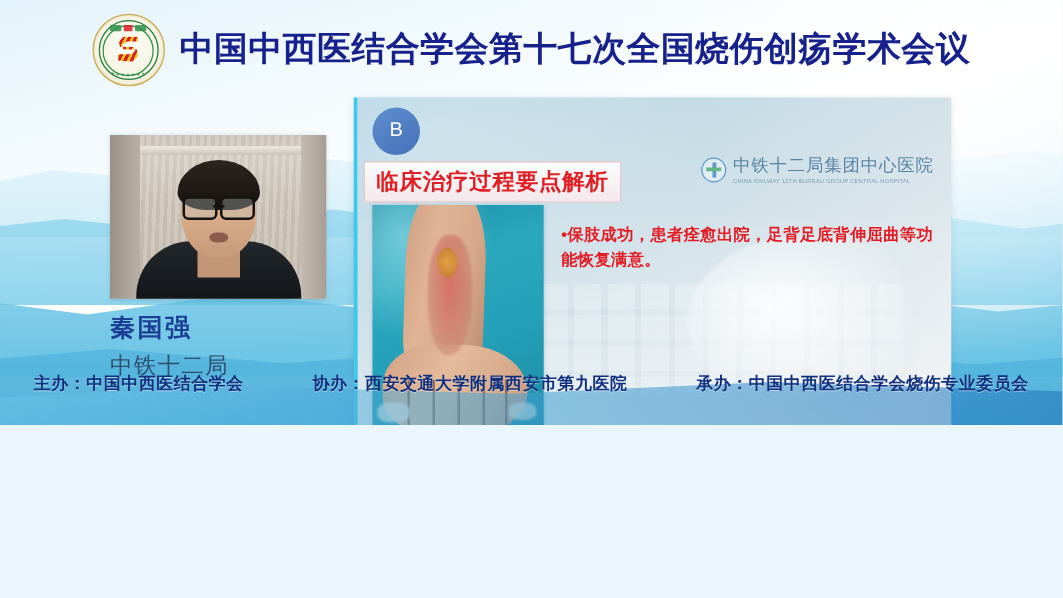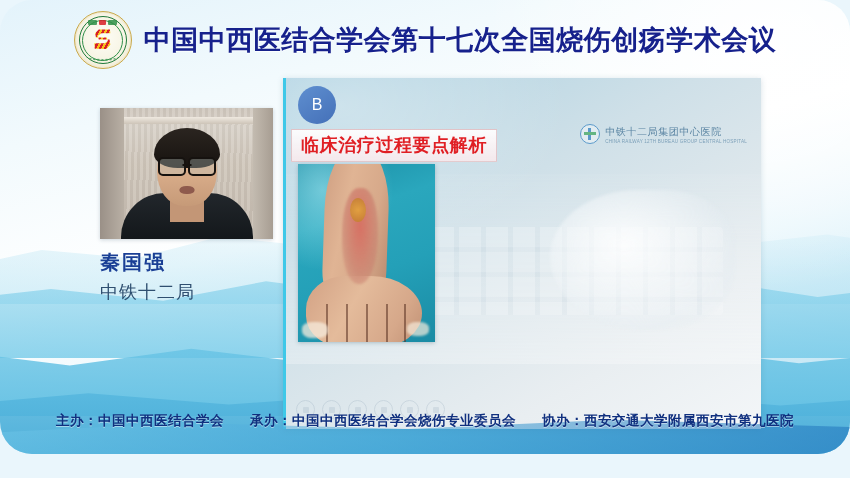--- a/index.html
+++ b/index.html
@@ -1,21 +1,21 @@
 <!DOCTYPE html>
 <html><head>
 <meta charset="utf-8">
 <style>
   html,body{margin:0;padding:0;}
   body{
     width:850px;height:478px;overflow:hidden;
     font-family:"Liberation Sans","DejaVu Sans",sans-serif;
     background:#eaf6fc;
   }
-  #stage{position:relative;width:850px;height:454px;overflow:hidden;border-radius:32px;}
+  #stage{position:relative;width:850px;height:340px;overflow:hidden;}
 
   
   .bg-base{position:absolute;inset:0;
     background:linear-gradient(165deg,#e3f3fb 0%,#f2fafd 22%,#ffffff 46%,#eaf7fc 64%,#cdeaf6 82%,#b9e3f3 100%);}
   .wave{position:absolute;left:-5%;width:110%;}
   .w1{bottom:150px;height:120px;
       background:linear-gradient(180deg,rgba(198,233,246,0) 0%,rgba(176,225,242,.55) 100%);
       clip-path:polygon(0% 70%,9% 55%,19% 62%,28% 44%,38% 52%,50% 35%,61% 48%,72% 38%,84% 50%,93% 42%,100% 50%,100% 100%,0% 100%);}
   .w2{bottom:96px;height:130px;
       background:linear-gradient(180deg,rgba(142,212,236,.45) 0%,rgba(108,199,231,.75) 100%);
@@ -46,21 +46,21 @@
   .logo .topmark i.mid{background:#d81f26;width:7px;}
   .logo .botarc{position:absolute;left:50%;bottom:7px;transform:translateX(-50%);
         width:34px;height:8px;border-bottom:2px dotted #2e8f48;opacity:.7;border-radius:50%;}
   .htext{display:flex;flex-direction:column;align-items:flex-start;}
   .h-cn{font-family:"DejaVu Serif","Liberation Serif",serif;font-weight:bold;
         font-size:27px;letter-spacing:.5px;color:#16218c;line-height:1.12;white-space:nowrap;
         text-shadow:0 1px 0 rgba(255,255,255,.8);}
   .h-en{font-size:10.5px;font-weight:bold;color:#16218c;letter-spacing:0;white-space:nowrap;margin-top:4px;}
 
   
-  .speaker{position:absolute;left:88px;top:108px;width:173px;margin-left:12px;}
+  .speaker{position:absolute;left:88px;top:108px;width:173px;}
   .cam{width:173px;height:131px;position:relative;overflow:hidden;background:#b9aea4;
        box-shadow:0 1px 4px rgba(40,70,90,.22);}
   .cam .wall{position:absolute;inset:0;
        background:linear-gradient(180deg,#cfc7bd 0%,#d8d1c8 14%,#cfc6ba 42%,#c6bcb0 100%);}
   .cam .wall:after{content:"";position:absolute;inset:0;
        background:repeating-linear-gradient(92deg,rgba(255,255,255,.10) 0 3px,rgba(0,0,0,.035) 3px 6px);}
   .cam .molding{position:absolute;left:0;right:0;top:9px;height:7px;background:linear-gradient(180deg,#efe9e0,#cdc4b8);}
   .cam .doorL{position:absolute;left:0;top:0;bottom:0;width:24px;background:linear-gradient(90deg,#9a9087,#b9b0a5);}
   .cam .doorR{position:absolute;right:0;top:0;bottom:0;width:20px;background:linear-gradient(270deg,#a79d92,#c3bbb0);}
   .cam .head{position:absolute;left:50%;top:26px;transform:translateX(-50%);
@@ -140,31 +140,31 @@
     font-size:13px;font-weight:bold;line-height:1.55;letter-spacing:.3px;}
   .caption{position:absolute;left:158px;top:263px;padding:2px 6px;
     background:rgba(255,255,255,.38);
     color:#e01f24;font-size:13px;font-weight:bold;letter-spacing:.4px;white-space:nowrap;}
 
   .hosp{position:absolute;right:14px;top:46px;display:flex;align-items:center;gap:5px;opacity:.72;}
   .hosp .mark{width:18px;height:18px;border-radius:50%;border:1.6px solid #2f7fbf;position:relative;
     background:rgba(255,255,255,.55);}
   .hosp .mark:before{content:"";position:absolute;left:7.2px;top:3px;width:3px;height:12px;background:#2f7fbf;}
   .hosp .mark:after{content:"";position:absolute;left:3px;top:7.2px;width:12px;height:3px;background:#3ca55c;}
-  .hosp .cn{font-size:10px;color:#2a5f86;letter-spacing:.6px;white-space:nowrap;}
+  .hosp .cn{font-size:14px;color:#2a5f86;letter-spacing:.6px;white-space:nowrap;}
   .hosp .en{font-size:4.6px;color:#5a86a6;letter-spacing:.2px;white-space:nowrap;display:block;}
 
   .controls{position:absolute;left:10px;bottom:10px;display:flex;gap:7px;opacity:.22;}
   .controls .c{width:17px;height:17px;border-radius:50%;border:1.4px solid #7e96ab;position:relative;}
   .controls .c:after{content:"";position:absolute;left:50%;top:50%;transform:translate(-50%,-50%);
     width:6px;height:6px;border-radius:1px;background:#7e96ab;opacity:.8;}
 
   
   .footer{position:absolute;left:0;bottom:24px;width:850px;display:flex;justify-content:center;
-    align-items:center;gap:26px;}
+    align-items:center;gap:55px;}
   .footer span{font-size:13.5px;font-weight:bold;color:#10307f;letter-spacing:.5px;white-space:nowrap;
     text-shadow:0 1px 0 rgba(255,255,255,.45);}
   .ribbon{position:absolute;left:0;bottom:0;width:850px;height:52px;
     background:linear-gradient(100deg,rgba(120,205,238,.35) 0%,rgba(70,165,215,.55) 45%,rgba(36,120,190,.6) 100%);
     clip-path:polygon(0% 58%,22% 40%,48% 52%,72% 34%,100% 48%,100% 100%,0% 100%);}
 </style>
 </head>
 <body>
 
 <div id="stage">
@@ -241,31 +241,32 @@
         <i style="left:6px;"></i>
           <i style="left:26px;"></i>
           <i style="left:46px;"></i>
         <i style="left:66px;"></i>
           <i style="left:84px;"></i>
       </div>
       <div class="gauzeL"></div>
       <div class="gauzeR"></div>
     </div>
 
+    <div class="bullet">•保肢成功，患者痊愈出院，足背足底背伸屈曲等功能恢复满意。</div>
 
     <div class="controls">
       <div class="c"></div>
       <div class="c"></div>
       <div class="c"></div>
       <div class="c"></div>
       <div class="c"></div>
       <div class="c"></div>
     </div>
   </div>
 
   <div class="ribbon"></div>
   <div class="footer">
     <span>主办：中国中西医结合学会</span>
+    <span>协办：西安交通大学附属西安市第九医院</span>
     <span>承办：中国中西医结合学会烧伤专业委员会</span>
-    <span>协办：西安交通大学附属西安市第九医院</span>
   </div>
 
 </div>
 
 </body></html>

